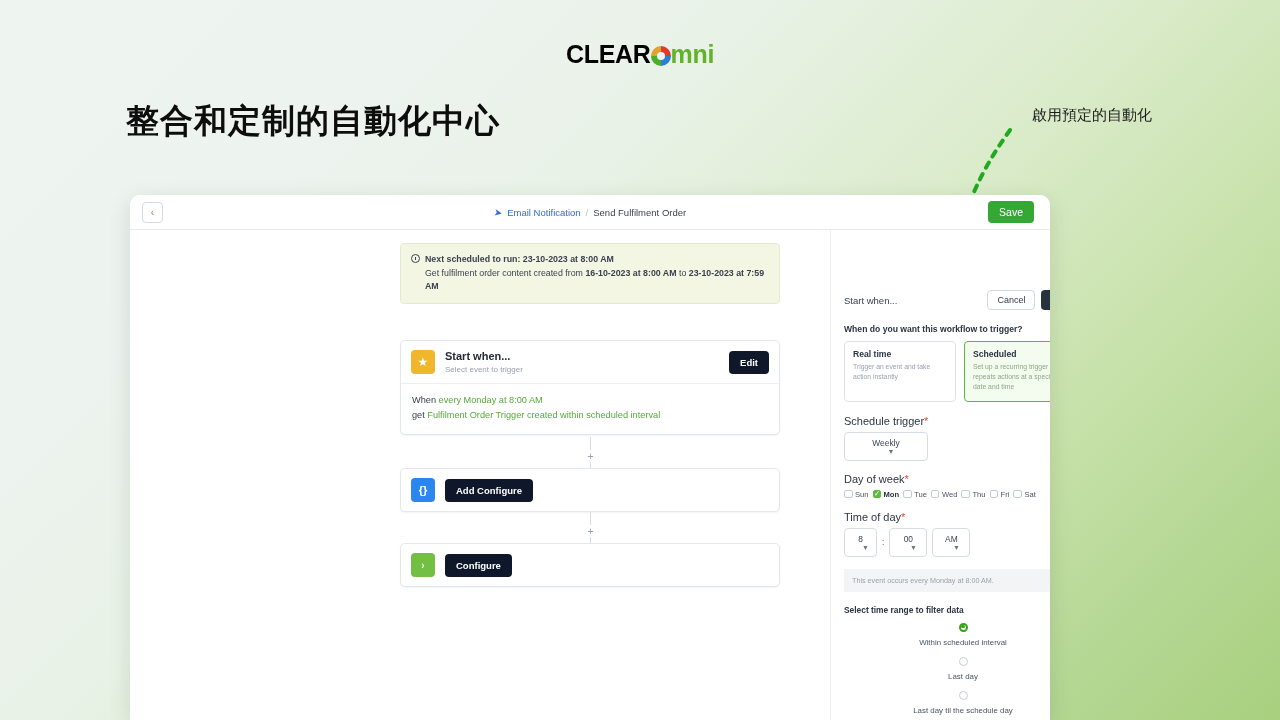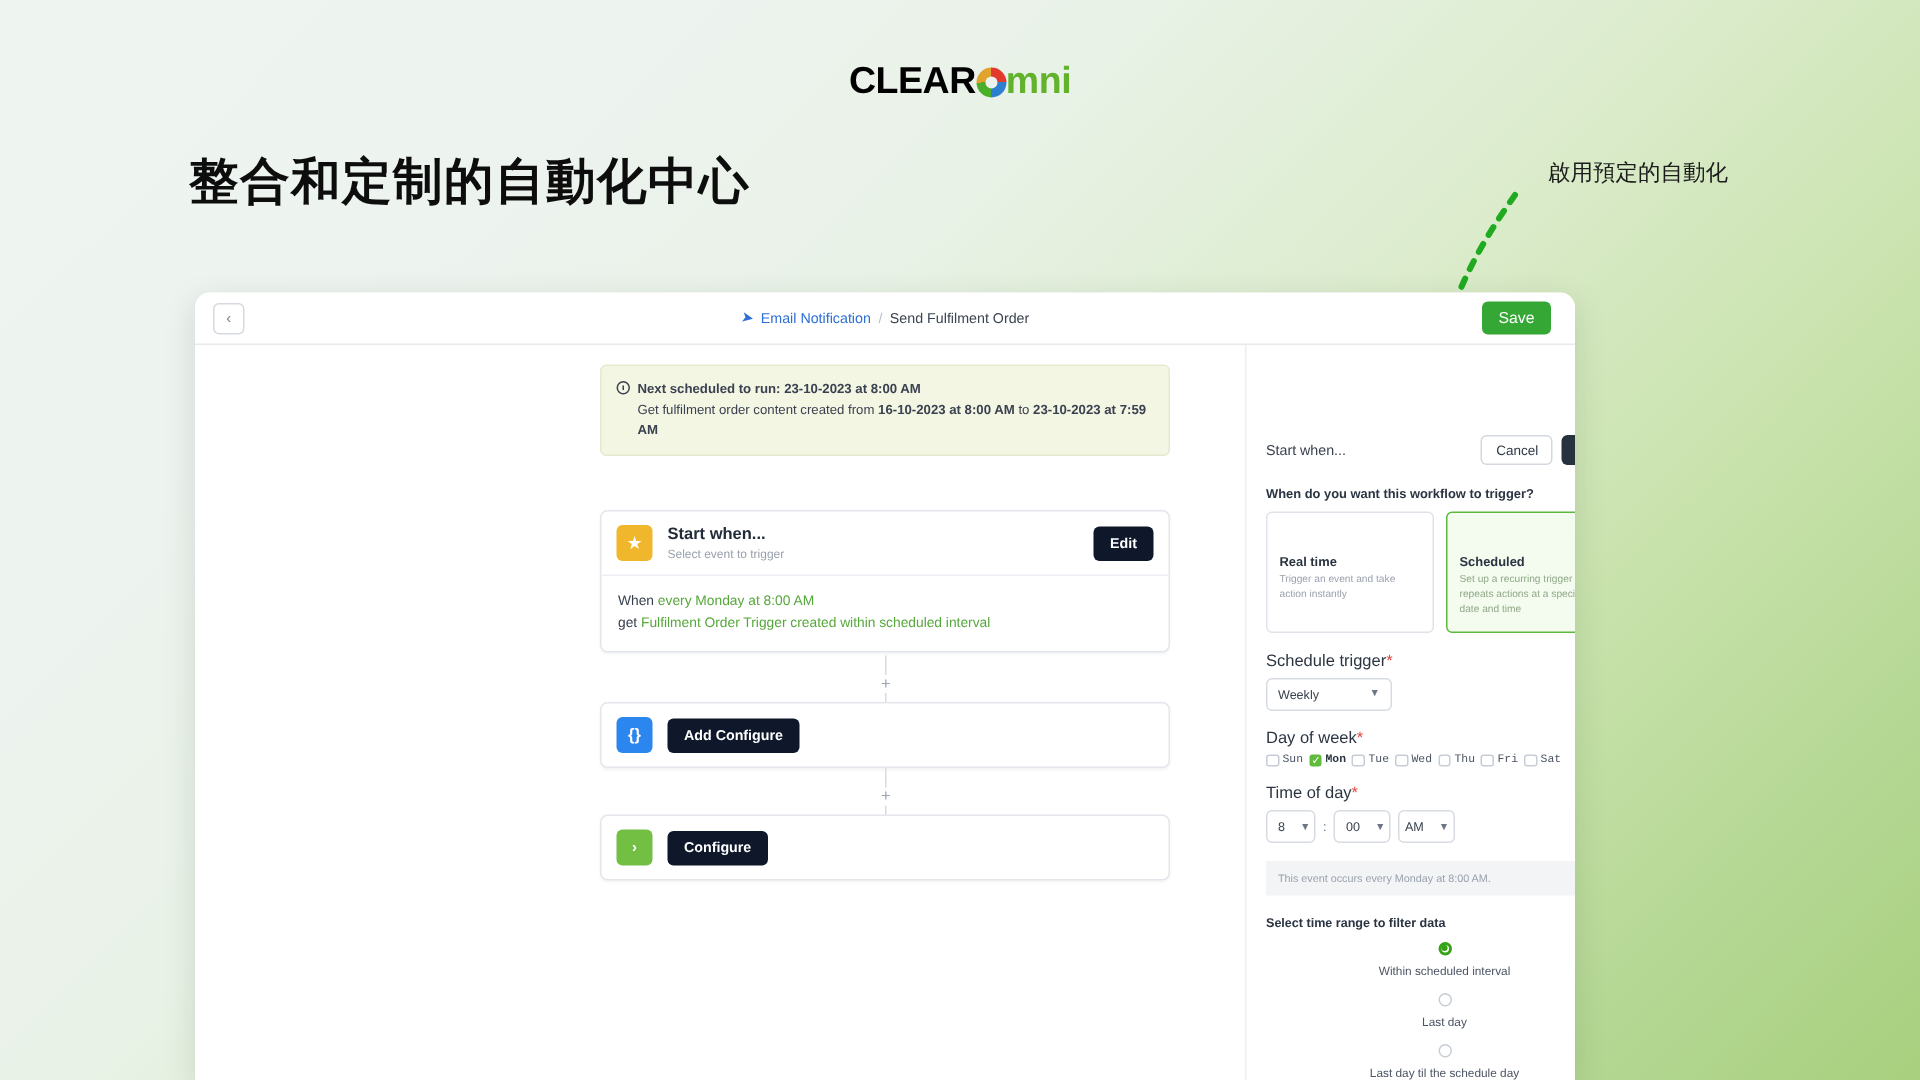--- a/index.html
+++ b/index.html
@@ -178,47 +178,48 @@
     font-size: 9px; color: #fff; background: #27323f; border: none;
     border-radius: 4px; padding: 5px 10px; cursor: pointer;
   }
   .p-q { font-size: 8.6px; font-weight: bold; color: #2b3542; margin-bottom: 7px; }
   .trigger-cards { display: flex; gap: 8px; margin-bottom: 13px; }
   .tcard {
     width: 112px; border: 1px solid #dfe3e9; border-radius: 4px;
     padding: 7px 8px 9px; cursor: pointer; background: #fff;
   }
   .tcard.sel { border: 1.6px solid #5db83c; background: #f4fbef; }
-  .tcard-t { font-size: 8.6px; font-weight: bold; color: #2b3542; margin-bottom: 3px; margin-top: 20px; }
+  .tcard-t { font-size: 8.6px; font-weight: bold; color: #2b3542; margin-bottom: 3px; }
   .tcard-d { font-size: 6.8px; color: #9aa2ae; line-height: 1.45; }
   .tcard.sel .tcard-d { color: #8fa886; }
 
   .f-label { font-size: 11px; font-weight: normal; color: #2b3542; margin-bottom: 5px; }
   .f-label .req { color: #e0483a; }
   .f-sel {
     border: 1px solid #d7dce3; border-radius: 4px; background: #fff;
     font-size: 8.4px; color: #3b4450; padding: 5px 7px;
     display: inline-flex; align-items: center; justify-content: space-between;
     cursor: pointer;
+    flex-direction: column;
   }
   .f-sel .cv { color: #6d7683; font-size: 7px; margin-left: 10px; }
   .w-weekly { width: 84px; margin-bottom: 12px; }
 
   .days { display: flex; gap: 4px; align-items: center; margin-bottom: 12px; }
   .day { display: flex; align-items: center; gap: 2.5px; }
   .cb {
     width: 8.5px; height: 8.5px; border: 1px solid #c7cdd6;
     border-radius: 2px; background: #fff; flex: none; cursor: pointer;
   }
   .cb.on { background: #5fbb3b; border-color: #5fbb3b; position: relative; }
   .cb.on::after {
     content: "✓"; position: absolute; left: 0.6px; top: -1.6px;
     font-size: 7.5px; color: #fff; line-height: 10px;
   }
-  .day-lbl { font-size: 7.6px; color: #4b5463; font-family: Liberation Mono, monospace; }
+  .day-lbl { font-size: 7.6px; color: #4b5463; }
   .day.on .day-lbl { font-weight: bold; color: #2b3542; }
 
   .time-row { display: flex; align-items: center; gap: 5px; margin-bottom: 12px; }
   .w-h { width: 33px; } .w-m { width: 38px; } .w-p { width: 38px; justify-content: center; }
   .colon { font-size: 8.5px; color: #5b6472; }
 
   .note {
     background: #f3f4f6; font-size: 7.2px; color: #9aa2ae;
     padding: 7px 8px; margin-bottom: 13px;
   }

